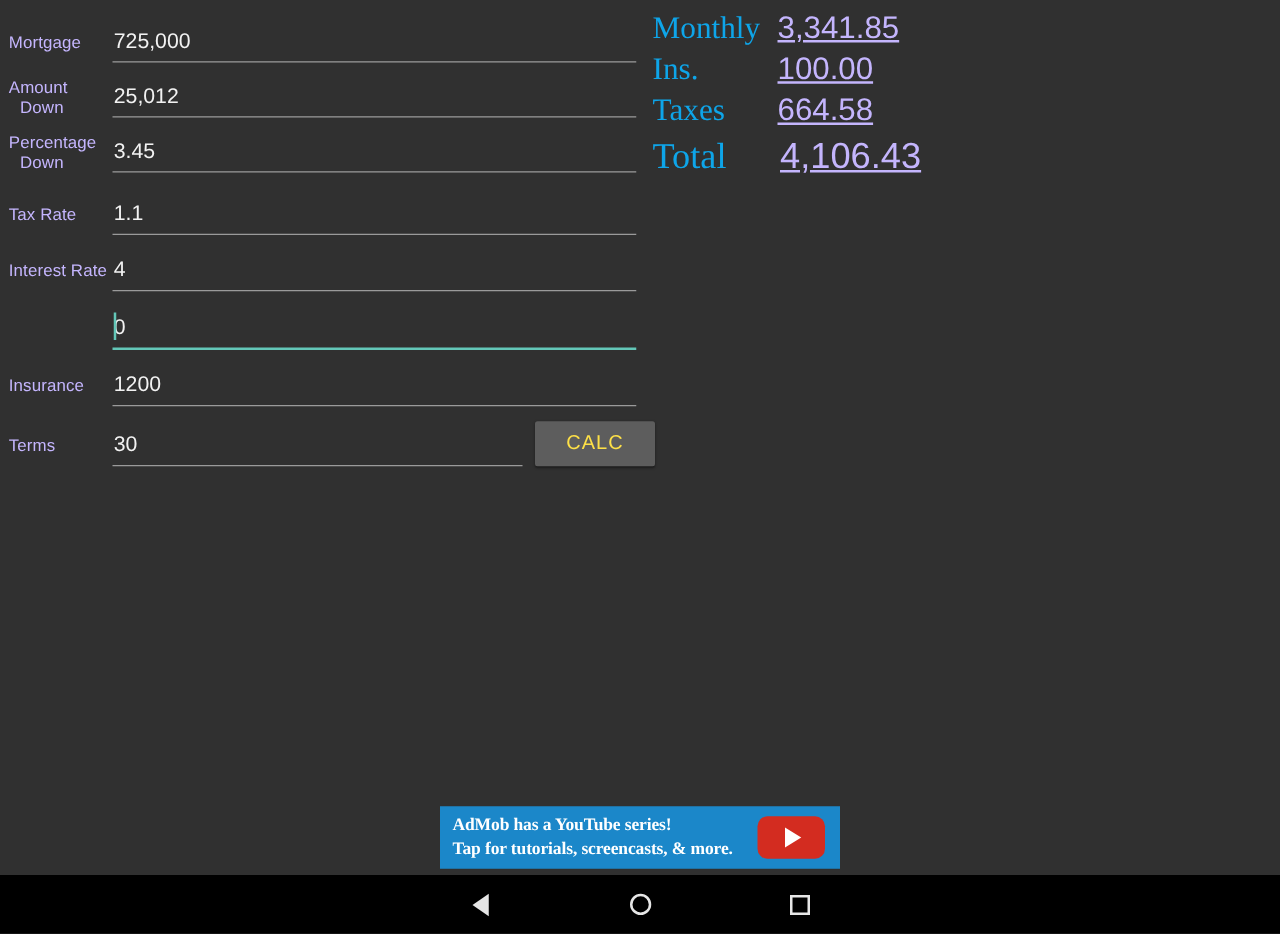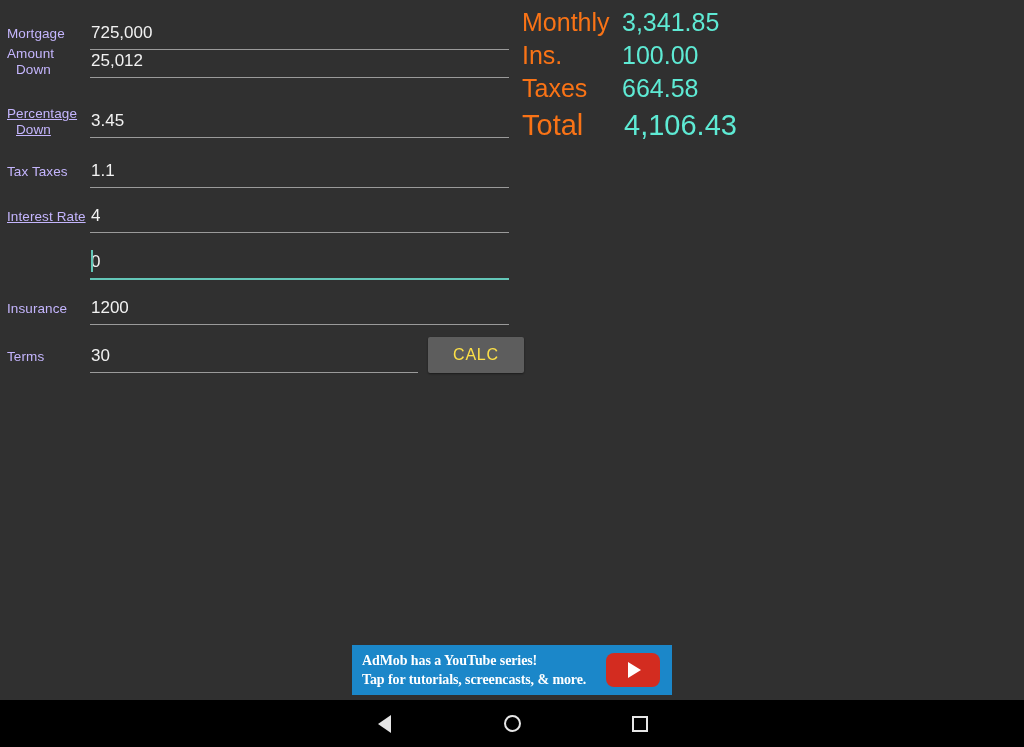--- a/index.html
+++ b/index.html
@@ -52,21 +52,20 @@
     justify-content: center;
     color: #c4b5fd;
     font-size: 13.5px;
     line-height: 16px;
     letter-spacing: 0.1px;
     white-space: nowrap;
   }
 
   .field-label.wide {
     width: 84px;
-    text-decoration: underline;
   }
 
   .field-label .l2 {
     padding-left: 9px;
   }
 
   .field-input {
     position: absolute;
     left: 90px;
     top: 8px;
@@ -136,32 +135,34 @@
   }
 
   .result-row.total {
     height: 40px;
   }
 
   .result-label {
     position: absolute;
     left: 0;
     top: 0;
-    color: #f97316;
+    color: #0ea5e9;
     font-size: 25px;
     line-height: 33px;
+    font-family: Liberation Serif, serif;
   }
 
   .result-value {
     position: absolute;
     left: 100px;
     top: 0;
-    color: #5eead4;
+    color: #c4b5fd;
     font-size: 25px;
     line-height: 33px;
+    text-decoration: underline;
   }
 
   .result-row.total .result-label,
   .result-row.total .result-value {
     font-size: 29px;
     line-height: 40px;
   }
 
   .result-row.total .result-value {
     left: 102px;
@@ -267,39 +268,39 @@
 
   <div id="form-panel">
 
     <div class="field-row" style="top:12px;">
       <div class="field-label">
         <span>Mortgage</span>
       </div>
       <input class="field-input" type="text" value="725,000" placeholder="Mortgage" style="">
     </div>
 
-    <div class="field-row" style="top:40px;">
+    <div class="field-row" style="top:56px;">
       <div class="field-label">
         <span>Amount</span>
         <span class="l2">Down</span>
       </div>
       <input class="field-input" type="text" value="25,012" placeholder="Amount Down" style="">
     </div>
 
     <div class="field-row" style="top:100px;">
       <div class="field-label wide">
         <span>Percentage</span>
         <span class="l2">Down</span>
       </div>
       <input class="field-input" type="text" value="3.45" placeholder="Percent Down" style="">
     </div>
 
     <div class="field-row" style="top:150px;">
       <div class="field-label">
-        <span>Tax Taxes</span>
+        <span>Tax Rate</span>
       </div>
       <input class="field-input" type="text" value="1.1" placeholder="Tax Rate" style="">
     </div>
 
     <div class="field-row" style="top:195px;">
       <div class="field-label wide">
         <span>Interest Rate</span>
       </div>
       <input class="field-input" type="text" value="4" placeholder="Interest Rate" style="">
     </div>

